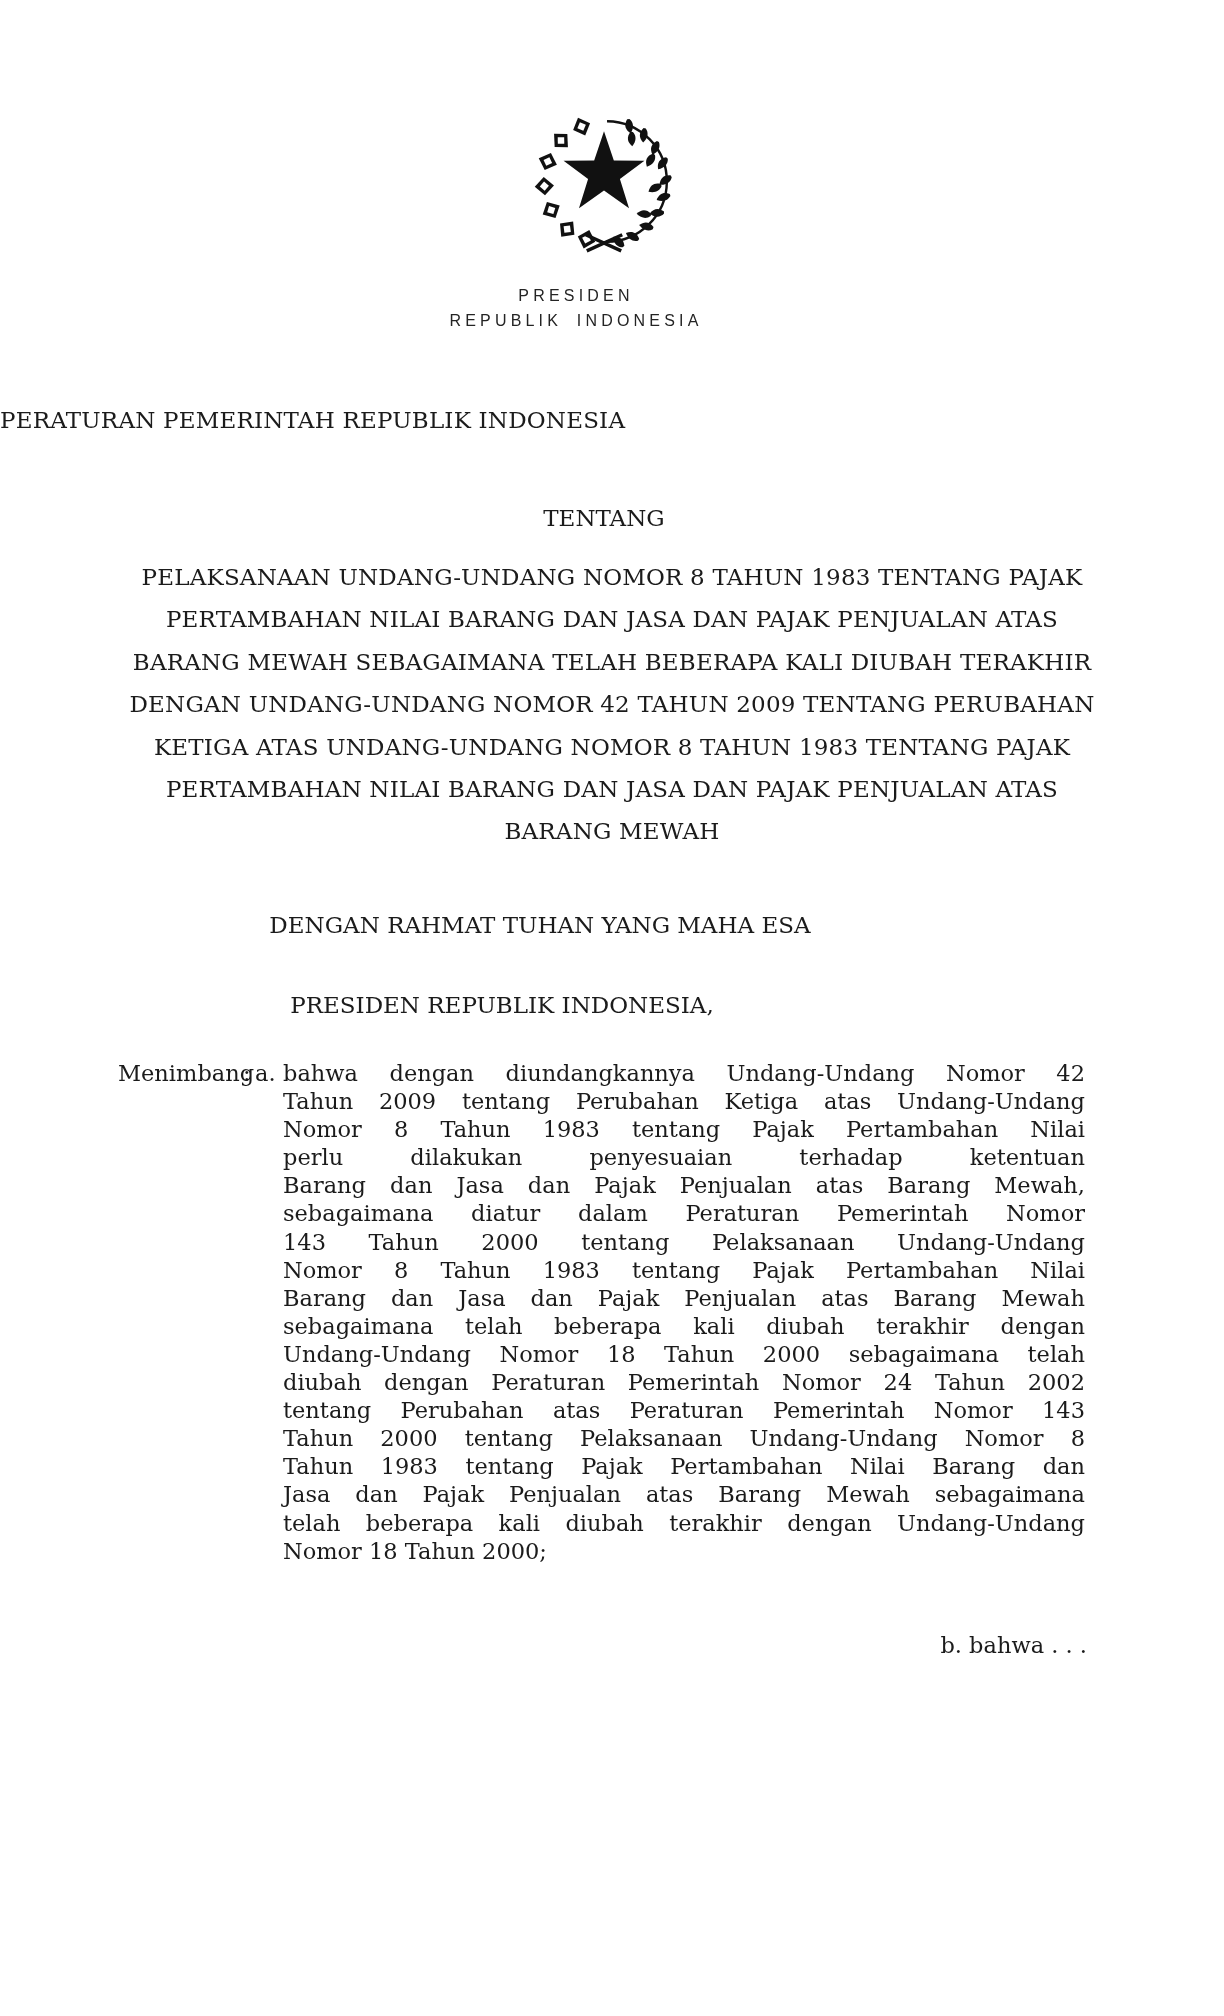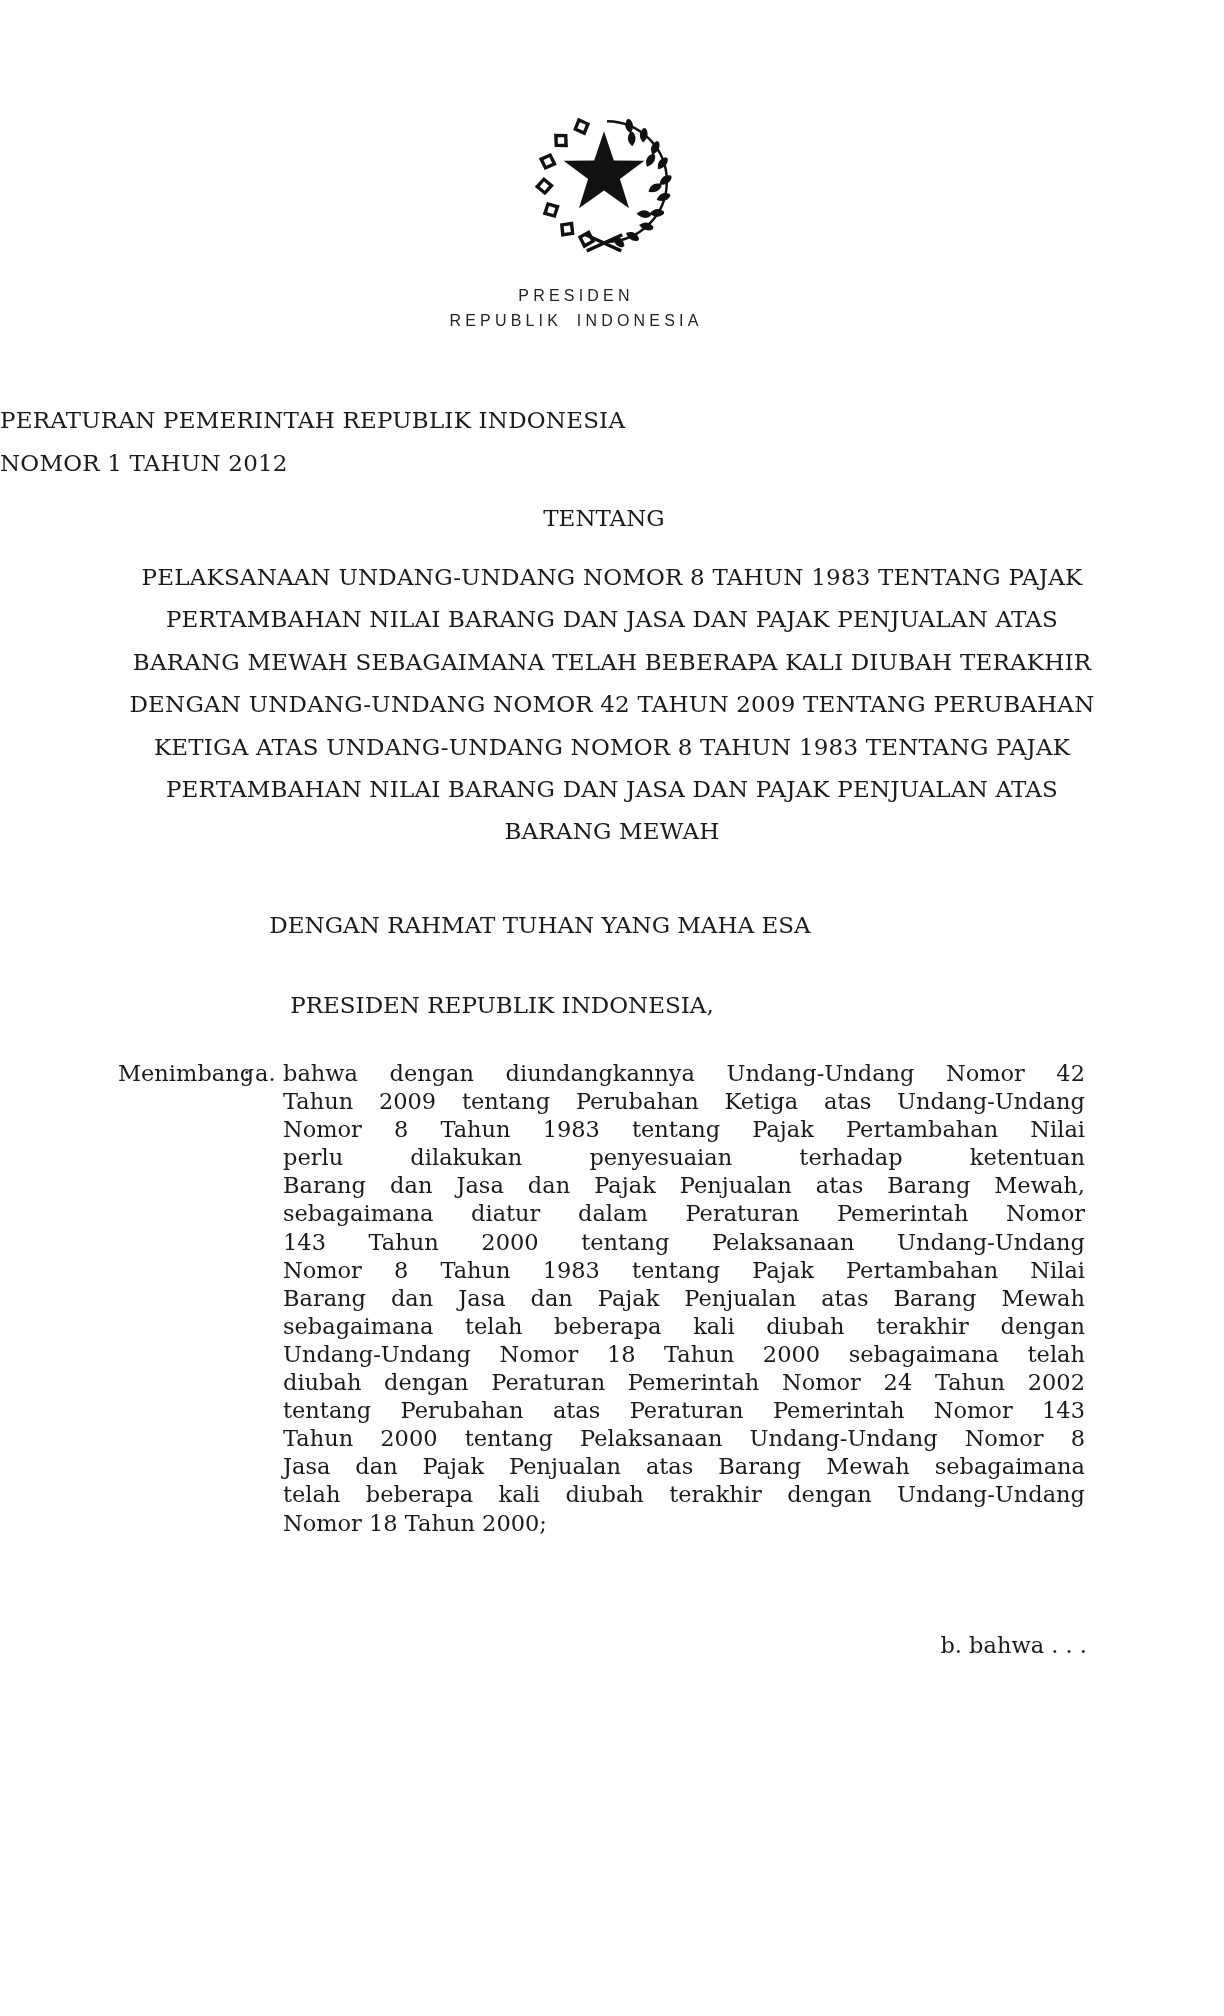--- a/index.html
+++ b/index.html
@@ -132,21 +132,20 @@
   <path d="M58 143 L93 127 M57 127 L92 143" stroke="#111" stroke-width="3.4" fill="none"></path>
 </svg>
 
 <div class="abs letterhead">
   <div>PRESIDEN</div>
   <div>REPUBLIK INDONESIA</div>
 </div>
 
 <div class="abs title-main">
   <div>PERATURAN PEMERINTAH REPUBLIK INDONESIA</div>
-  <div>NOMOR 1 TAHUN 2012</div>
 </div>
 
 <div class="abs tentang">TENTANG</div>
 
 <div class="abs subject">
 
 <div class="subject-line">PELAKSANAAN UNDANG-UNDANG NOMOR 8 TAHUN 1983 TENTANG PAJAK</div>
     <div class="subject-line">PERTAMBAHAN NILAI BARANG DAN JASA DAN PAJAK PENJUALAN ATAS</div>
     <div class="subject-line">BARANG MEWAH SEBAGAIMANA TELAH BEBERAPA KALI DIUBAH TERAKHIR</div>
     <div class="subject-line">DENGAN UNDANG-UNDANG NOMOR 42 TAHUN 2009 TENTANG PERUBAHAN</div>
@@ -171,19 +170,20 @@
       <div class="body-line">Barang dan Jasa dan Pajak Penjualan atas Barang Mewah,</div>
       <div class="body-line">sebagaimana diatur dalam Peraturan Pemerintah Nomor</div>
       <div class="body-line">143 Tahun 2000 tentang Pelaksanaan Undang-Undang</div>
       <div class="body-line">Nomor 8 Tahun 1983 tentang Pajak Pertambahan Nilai</div>
       <div class="body-line">Barang dan Jasa dan Pajak Penjualan atas Barang Mewah</div>
       <div class="body-line">sebagaimana telah beberapa kali diubah terakhir dengan</div>
       <div class="body-line">Undang-Undang Nomor 18 Tahun 2000 sebagaimana telah</div>
       <div class="body-line">diubah dengan Peraturan Pemerintah Nomor 24 Tahun 2002</div>
       <div class="body-line">tentang Perubahan atas Peraturan Pemerintah Nomor 143</div>
       <div class="body-line">Tahun 2000 tentang Pelaksanaan Undang-Undang Nomor 8</div>
+      <div class="body-line">Tahun 1983 tentang Pajak Pertambahan Nilai Barang dan</div>
       <div class="body-line">Jasa dan Pajak Penjualan atas Barang Mewah sebagaimana</div>
       <div class="body-line">telah beberapa kali diubah terakhir dengan Undang-Undang</div>
       <div class="body-line">Nomor 18 Tahun 2000;</div>
     </div>
 </div>
 
 <div class="abs catchword">b. bahwa . . .</div>
 
 </body></html>

